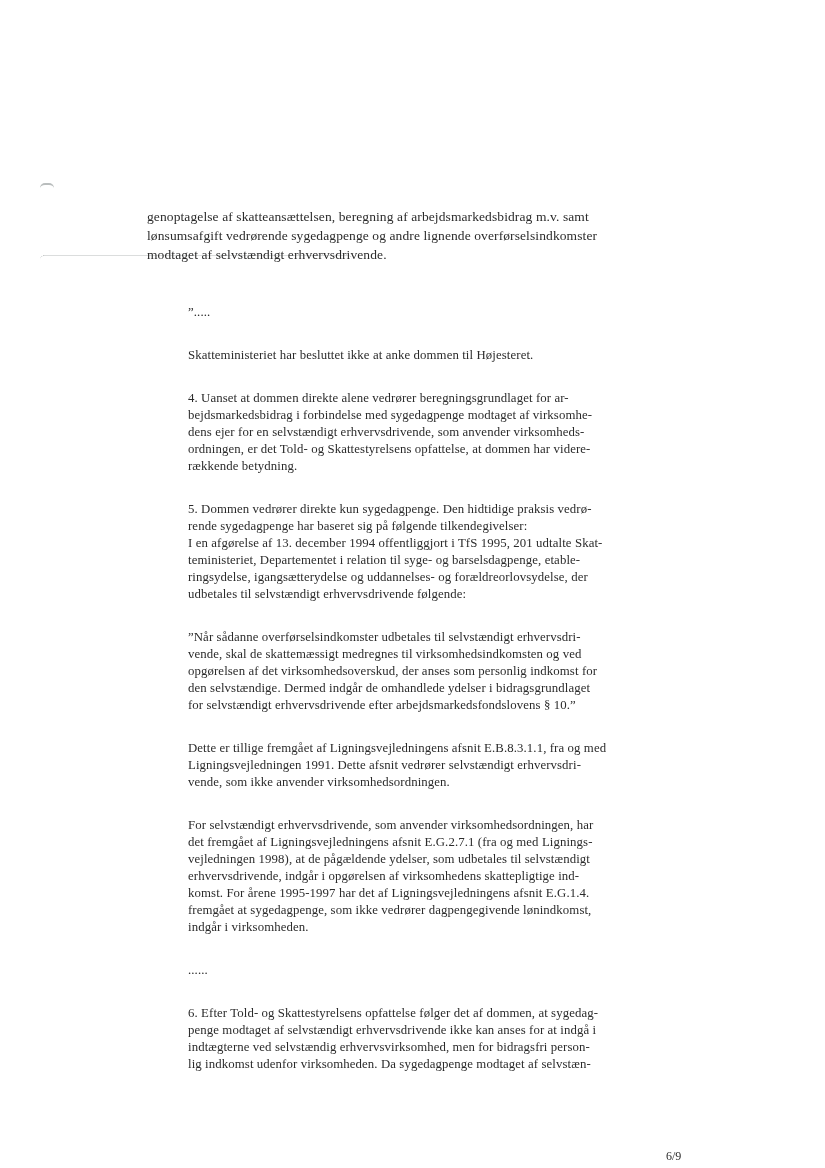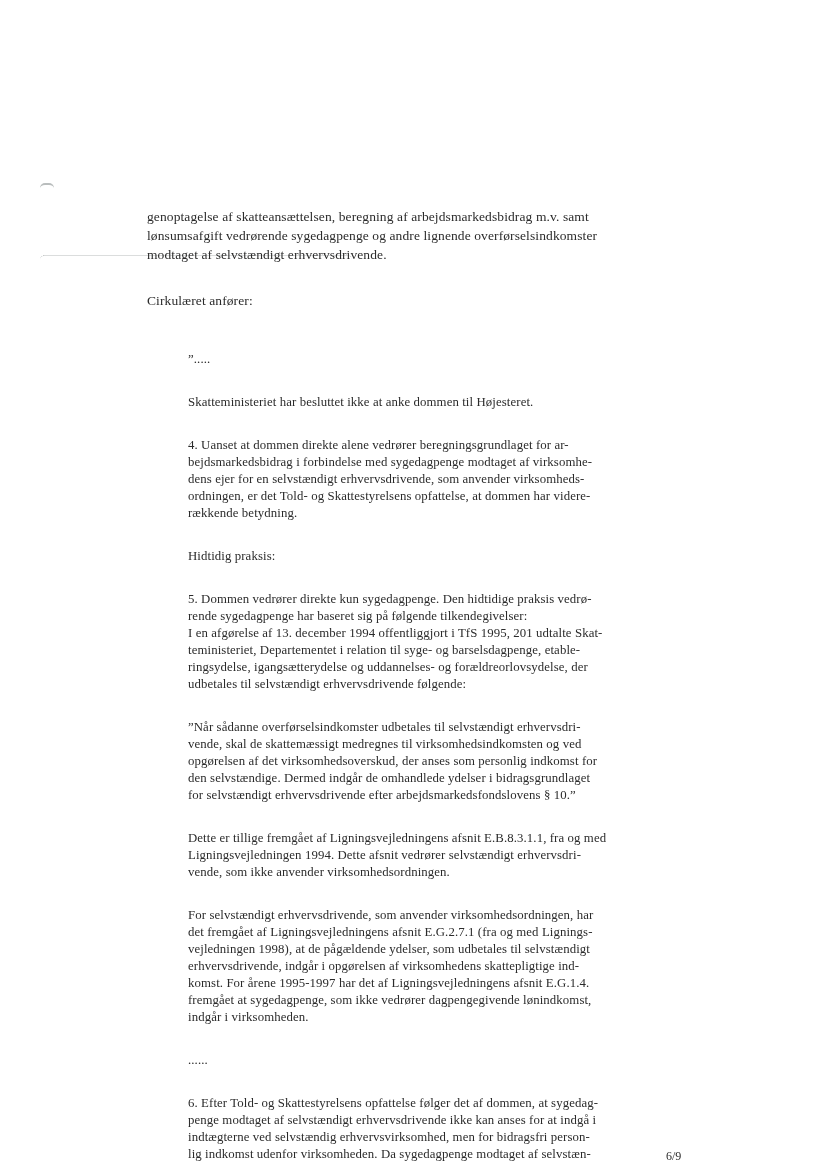--- a/index.html
+++ b/index.html
@@ -74,51 +74,49 @@
   <div class="edge-mark"></div>
   <div class="dotted-separator"></div>
 
   <div class="content">
 
     <div class="para">genoptagelse af skatteansættelsen, beregning af arbejdsmarkedsbidrag m.v. samt
 lønsumsafgift vedrørende sygedagpenge og andre lignende overførselsindkomster
 modtaget af selvstændigt erhvervsdrivende.</div>
 
 
-    <div class="para last-main">Cirkulæret anfører:</div>
 
     <div class="quote-block">
 
       <div class="qpara spacer-after">”.....</div>
 
       <div class="qpara spacer-after">Skatteministeriet har besluttet ikke at anke dommen til Højesteret.</div>
 
       <div class="qpara spacer-after">4. Uanset at dommen direkte alene vedrører beregningsgrundlaget for ar-
 bejdsmarkedsbidrag i forbindelse med sygedagpenge modtaget af virksomhe-
 dens ejer for en selvstændigt erhvervsdrivende, som anvender virksomheds-
 ordningen, er det Told- og Skattestyrelsens opfattelse, at dommen har videre-
 rækkende betydning.</div>
 
-      <div class="qpara spacer-after">Hidtidig praksis:</div>
 
       <div class="qpara spacer-after">5. Dommen vedrører direkte kun sygedagpenge. Den hidtidige praksis vedrø-
 rende sygedagpenge har baseret sig på følgende tilkendegivelser:
 I en afgørelse af 13. december 1994 offentliggjort i TfS 1995, 201 udtalte Skat-
 teministeriet, Departementet i relation til syge- og barselsdagpenge, etable-
 ringsydelse, igangsætterydelse og uddannelses- og forældreorlovsydelse, der
 udbetales til selvstændigt erhvervsdrivende følgende:</div>
 
       <div class="qpara spacer-after">”Når sådanne overførselsindkomster udbetales til selvstændigt erhvervsdri-
 vende, skal de skattemæssigt medregnes til virksomhedsindkomsten og ved
 opgørelsen af det virksomhedsoverskud, der anses som personlig indkomst for
 den selvstændige. Dermed indgår de omhandlede ydelser i bidragsgrundlaget
 for selvstændigt erhvervsdrivende efter arbejdsmarkedsfondslovens § 10.”</div>
 
       <div class="qpara spacer-after">Dette er tillige fremgået af Ligningsvejledningens afsnit E.B.8.3.1.1, fra og med
-Ligningsvejledningen 1994. Dette afsnit vedrører selvstændigt erhvervsdri-
+Ligningsvejledningen 1991. Dette afsnit vedrører selvstændigt erhvervsdri-
 vende, som ikke anvender virksomhedsordningen.</div>
 
       <div class="qpara spacer-after">For selvstændigt erhvervsdrivende, som anvender virksomhedsordningen, har
 det fremgået af Ligningsvejledningens afsnit E.G.2.7.1 (fra og med Lignings-
 vejledningen 1998), at de pågældende ydelser, som udbetales til selvstændigt
 erhvervsdrivende, indgår i opgørelsen af virksomhedens skattepligtige ind-
 komst. For årene 1995-1997 har det af Ligningsvejledningens afsnit E.G.1.4.
 fremgået at sygedagpenge, som ikke vedrører dagpengegivende lønindkomst,
 indgår i virksomheden.</div>
 

